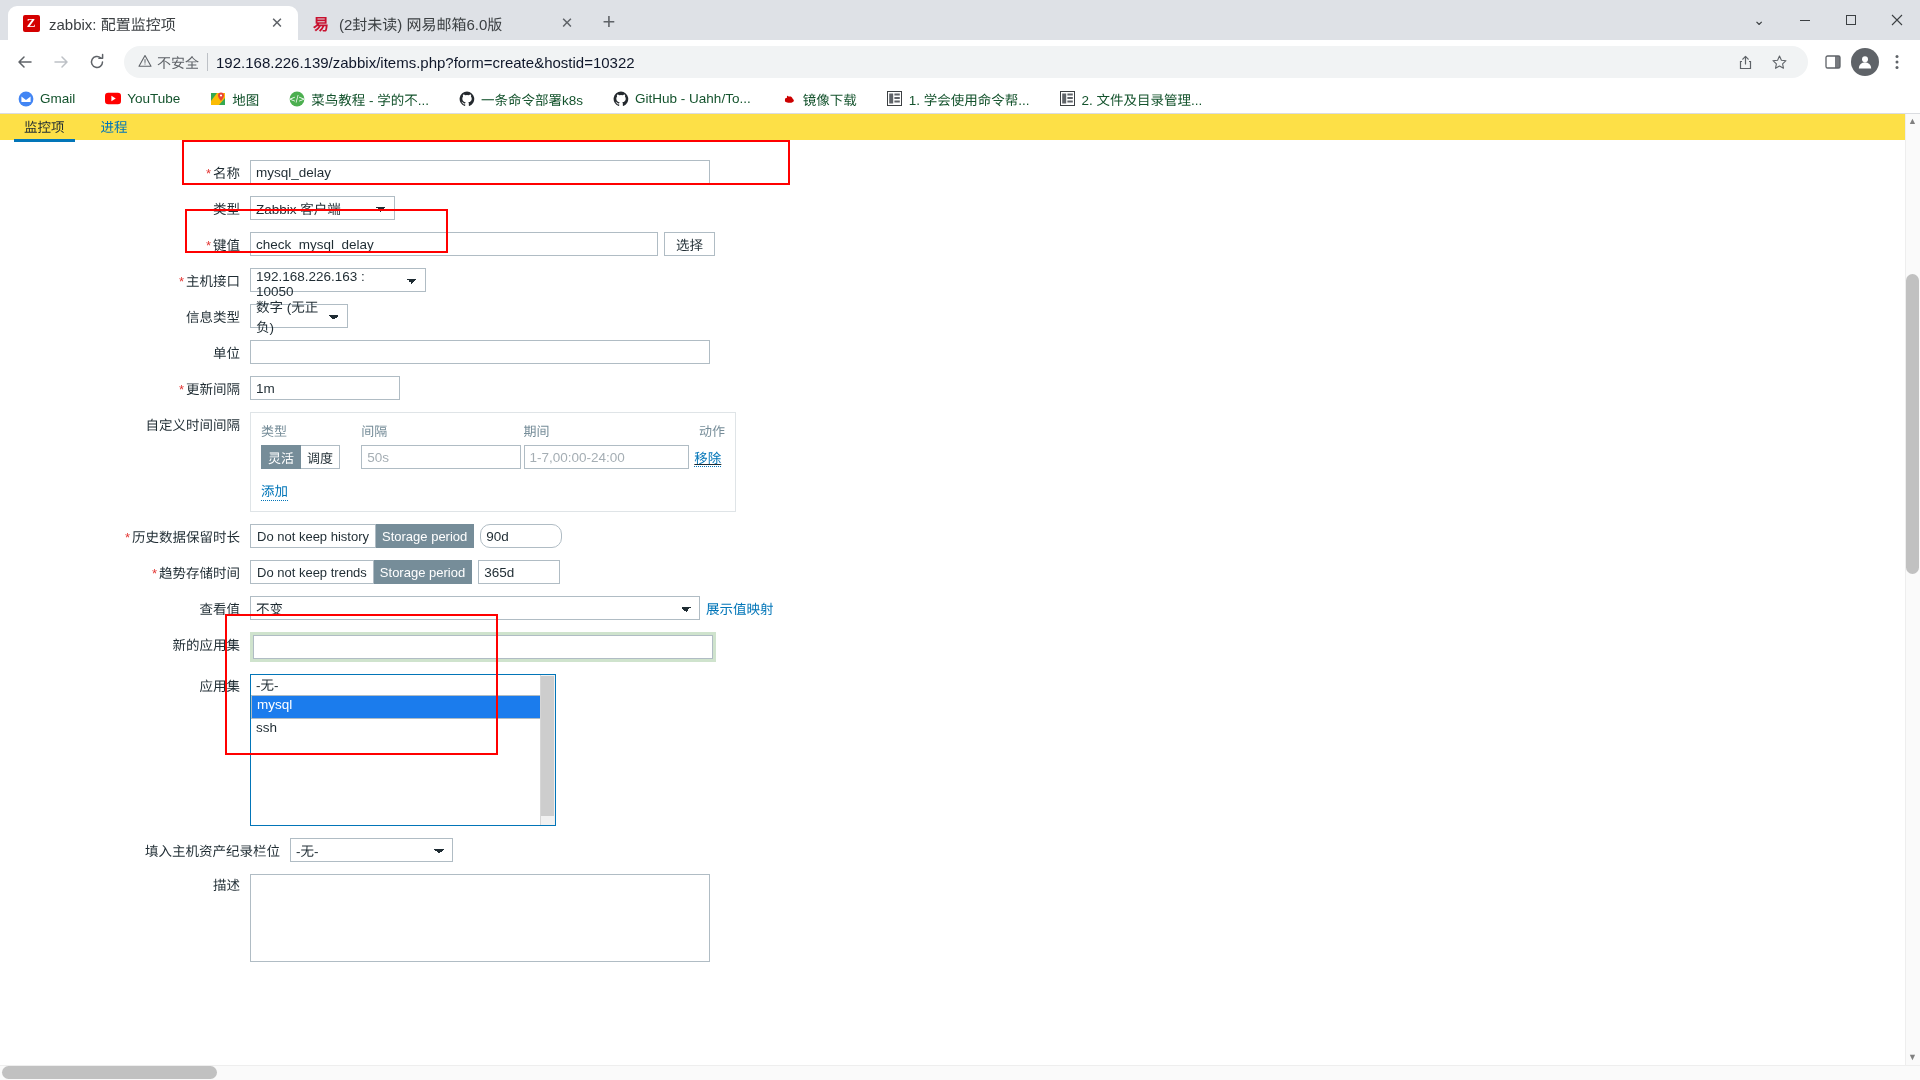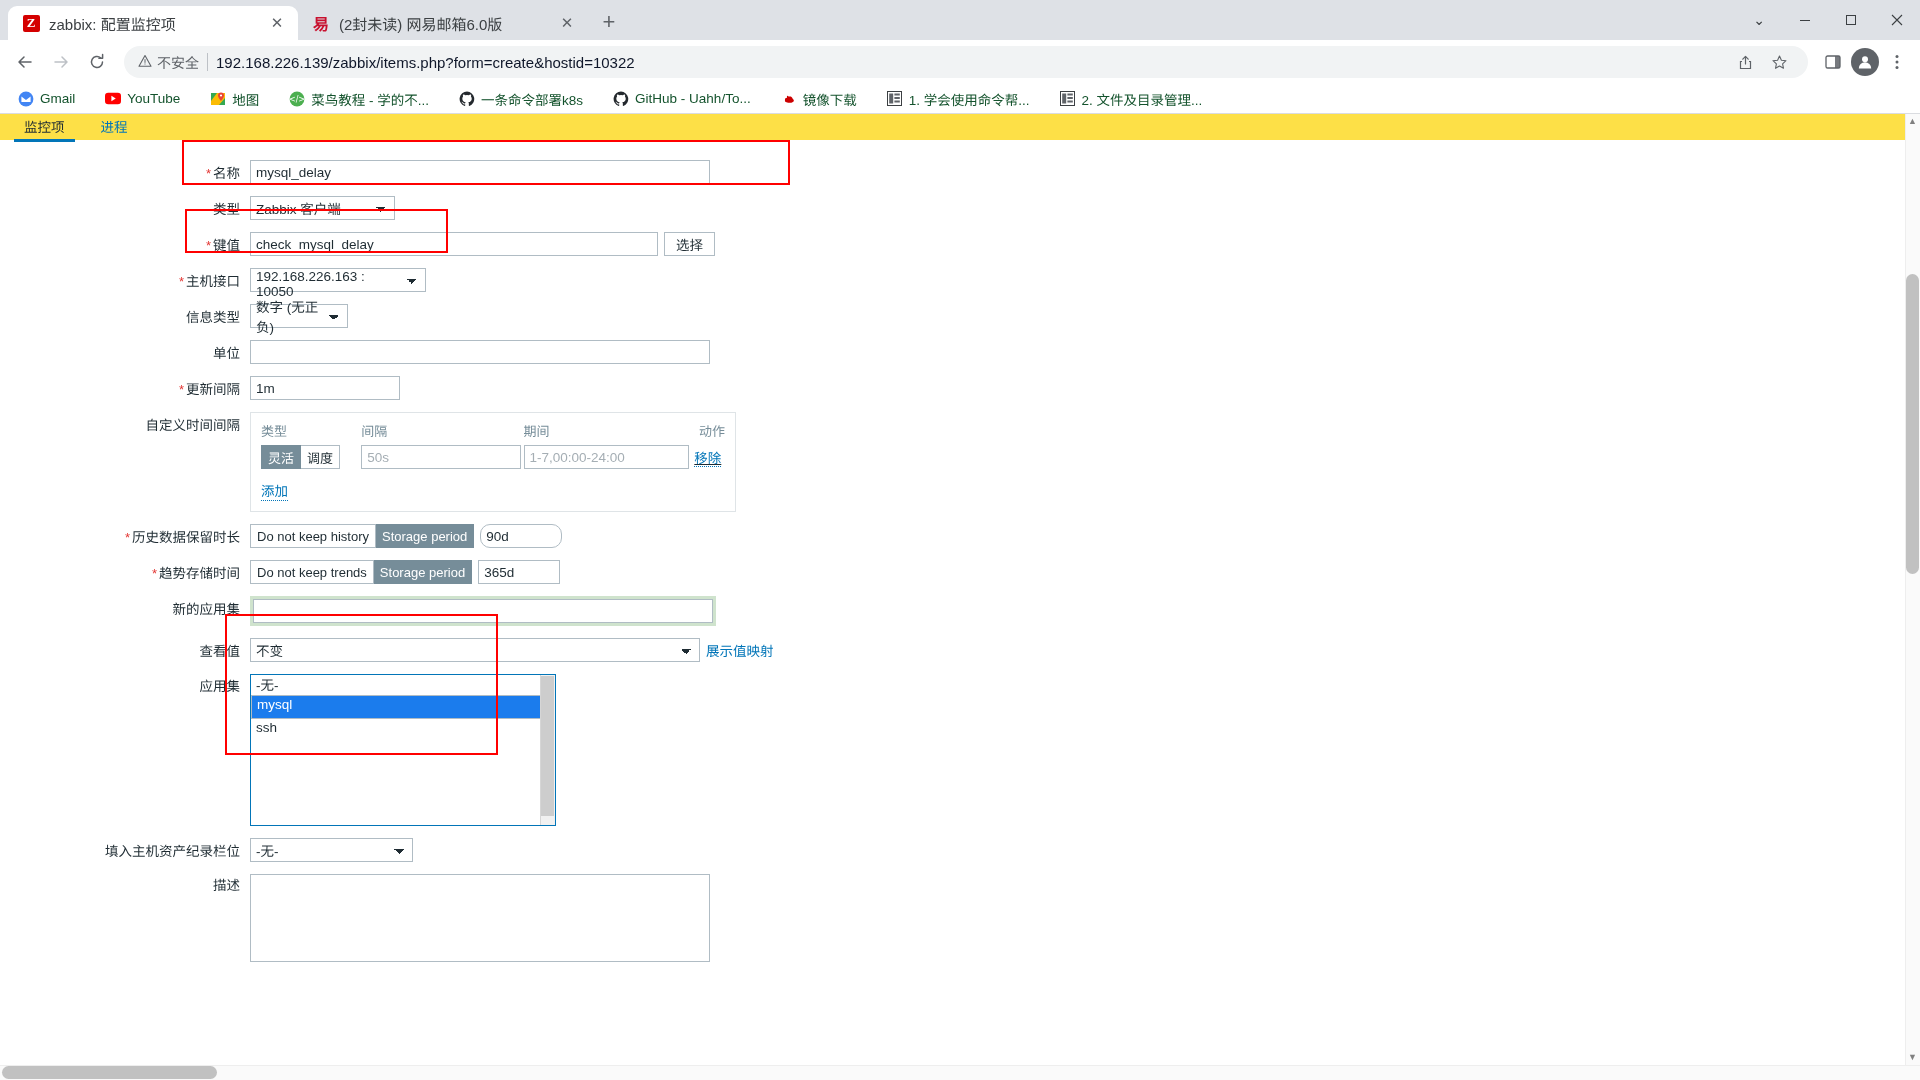--- a/index.html
+++ b/index.html
@@ -499,53 +499,53 @@
           <div class="fctl" style="gap:0">
             <div class="seg-group">
               <div class="seg">Do not keep trends</div>
               <div class="seg on">Storage period</div>
             </div>
             <input type="text" style="width: 82px; margin-left: 6px;" value="365d">
           </div>
         </div>
 
         <div class="frow">
+          <div class="flabel"><span>查看值</span></div>
+          <div class="fctl">
+            <div class="sel" style="width:450px;display:flex;align-items:center">
+              <span>不变</span>
+            </div>
+            <span class="lnk plain">展示值映射</span>
+          </div>
+        </div>
+
+        <div class="frow">
           <div class="flabel"><span>新的应用集</span></div>
           <div class="fctl">
             <span class="greenhl">
               <input type="text" style="width: 460px;" value="">
             </span>
-          </div>
-        </div>
-
-        <div class="frow">
-          <div class="flabel"><span>查看值</span></div>
-          <div class="fctl">
-            <div class="sel" style="width:450px;display:flex;align-items:center">
-              <span>不变</span>
-            </div>
-            <span class="lnk plain">展示值映射</span>
           </div>
         </div>
 
         <div class="frow">
           <div class="flabel" style="padding-top:4px;"><span>应用集</span></div>
           <div class="fctl" style="align-items:flex-start">
             <div class="listbox">
               <div class="lb-opt">-无-</div>
               <div class="lb-opt sel">mysql</div>
               <div class="lb-opt">ssh</div>
               <div class="lb-scroll">
                 <div class="lb-thumb"></div>
               </div>
             </div>
           </div>
         </div>
 
-        <div class="frow" style="margin-top:10px;">
+        <div class="frow" style="margin-top:10px;margin-left:40px;">
           <div class="flabel"><span>填入主机资产纪录栏位</span></div>
           <div class="fctl">
             <div class="sel" style="width:163px;display:flex;align-items:center">
               <span>-无-</span>
             </div>
           </div>
         </div>
 
         <div class="frow">
           <div class="flabel" style="padding-top:3px;"><span>描述</span></div>

